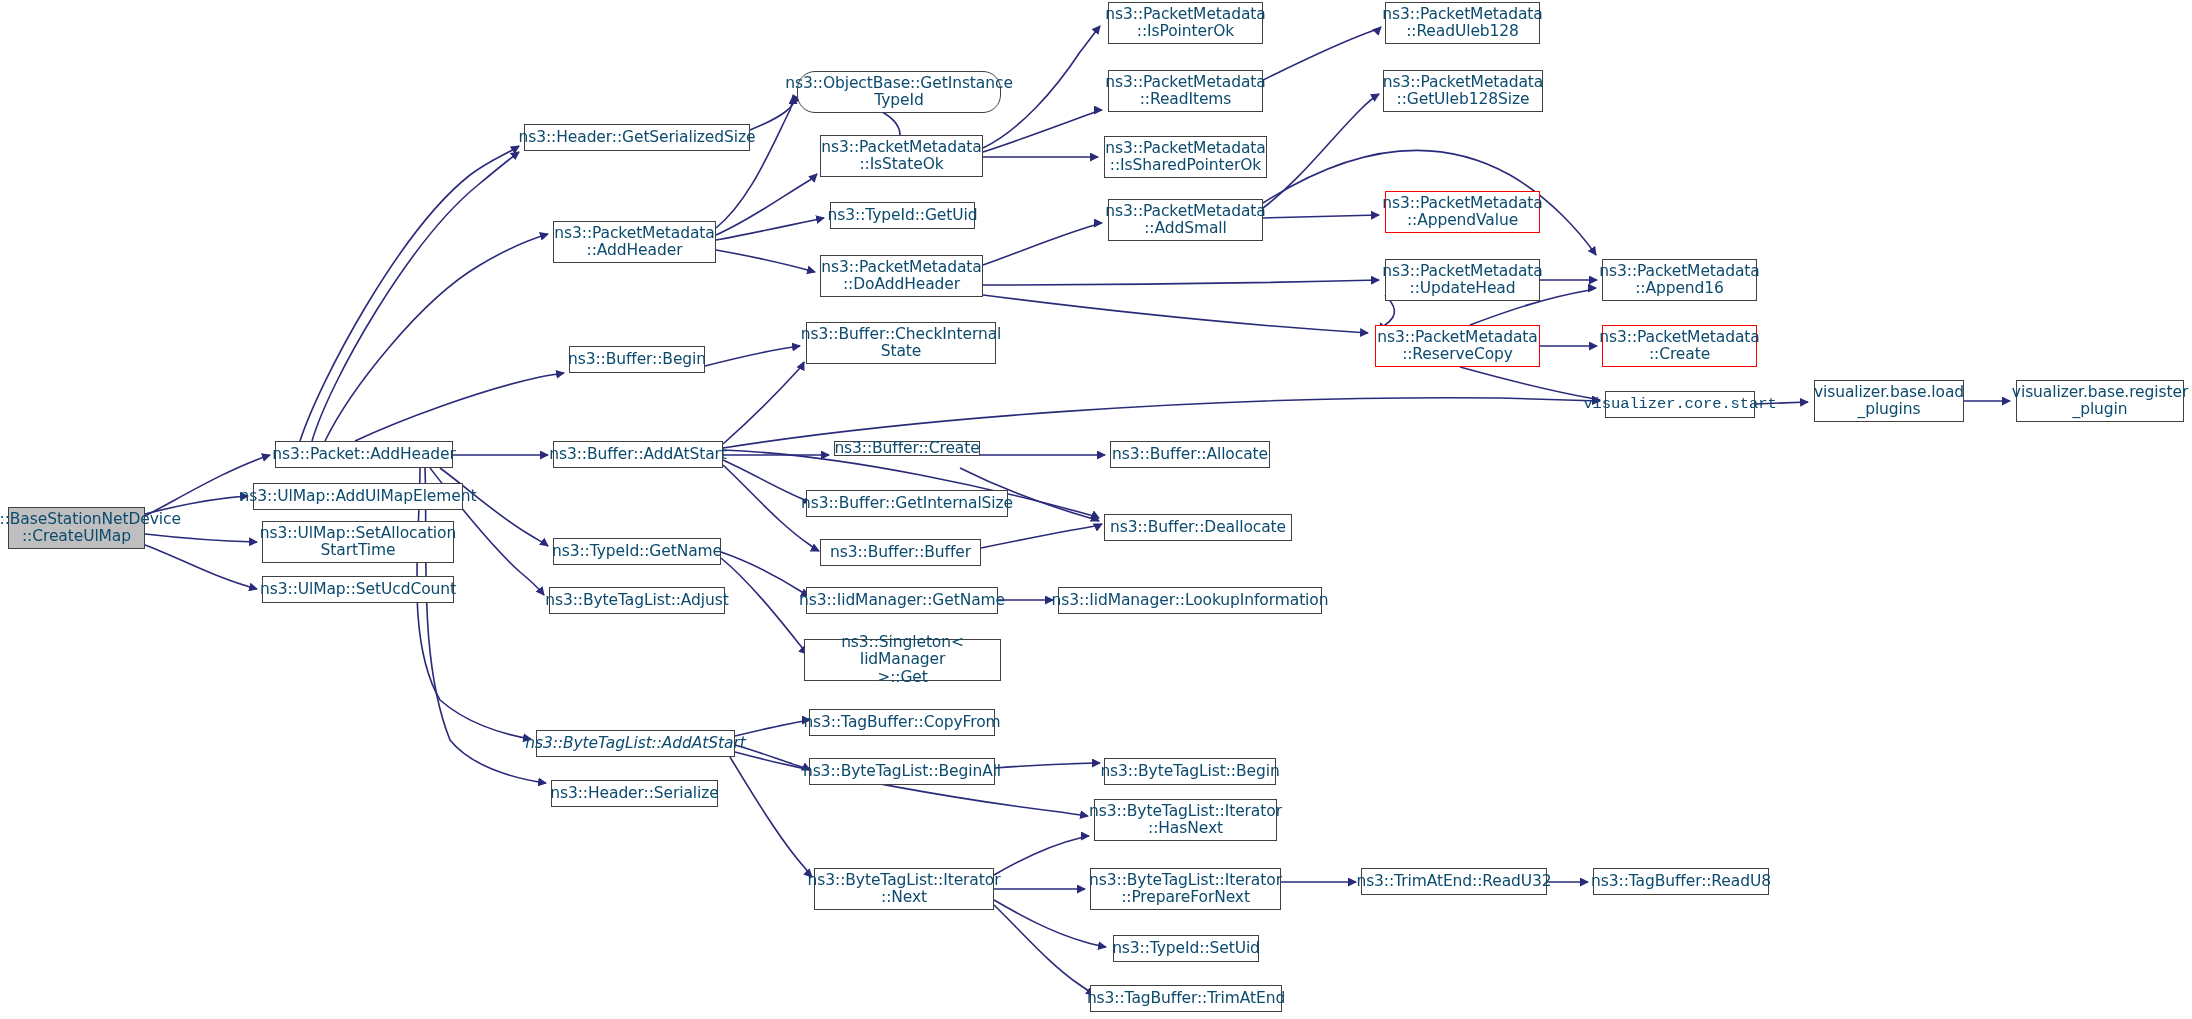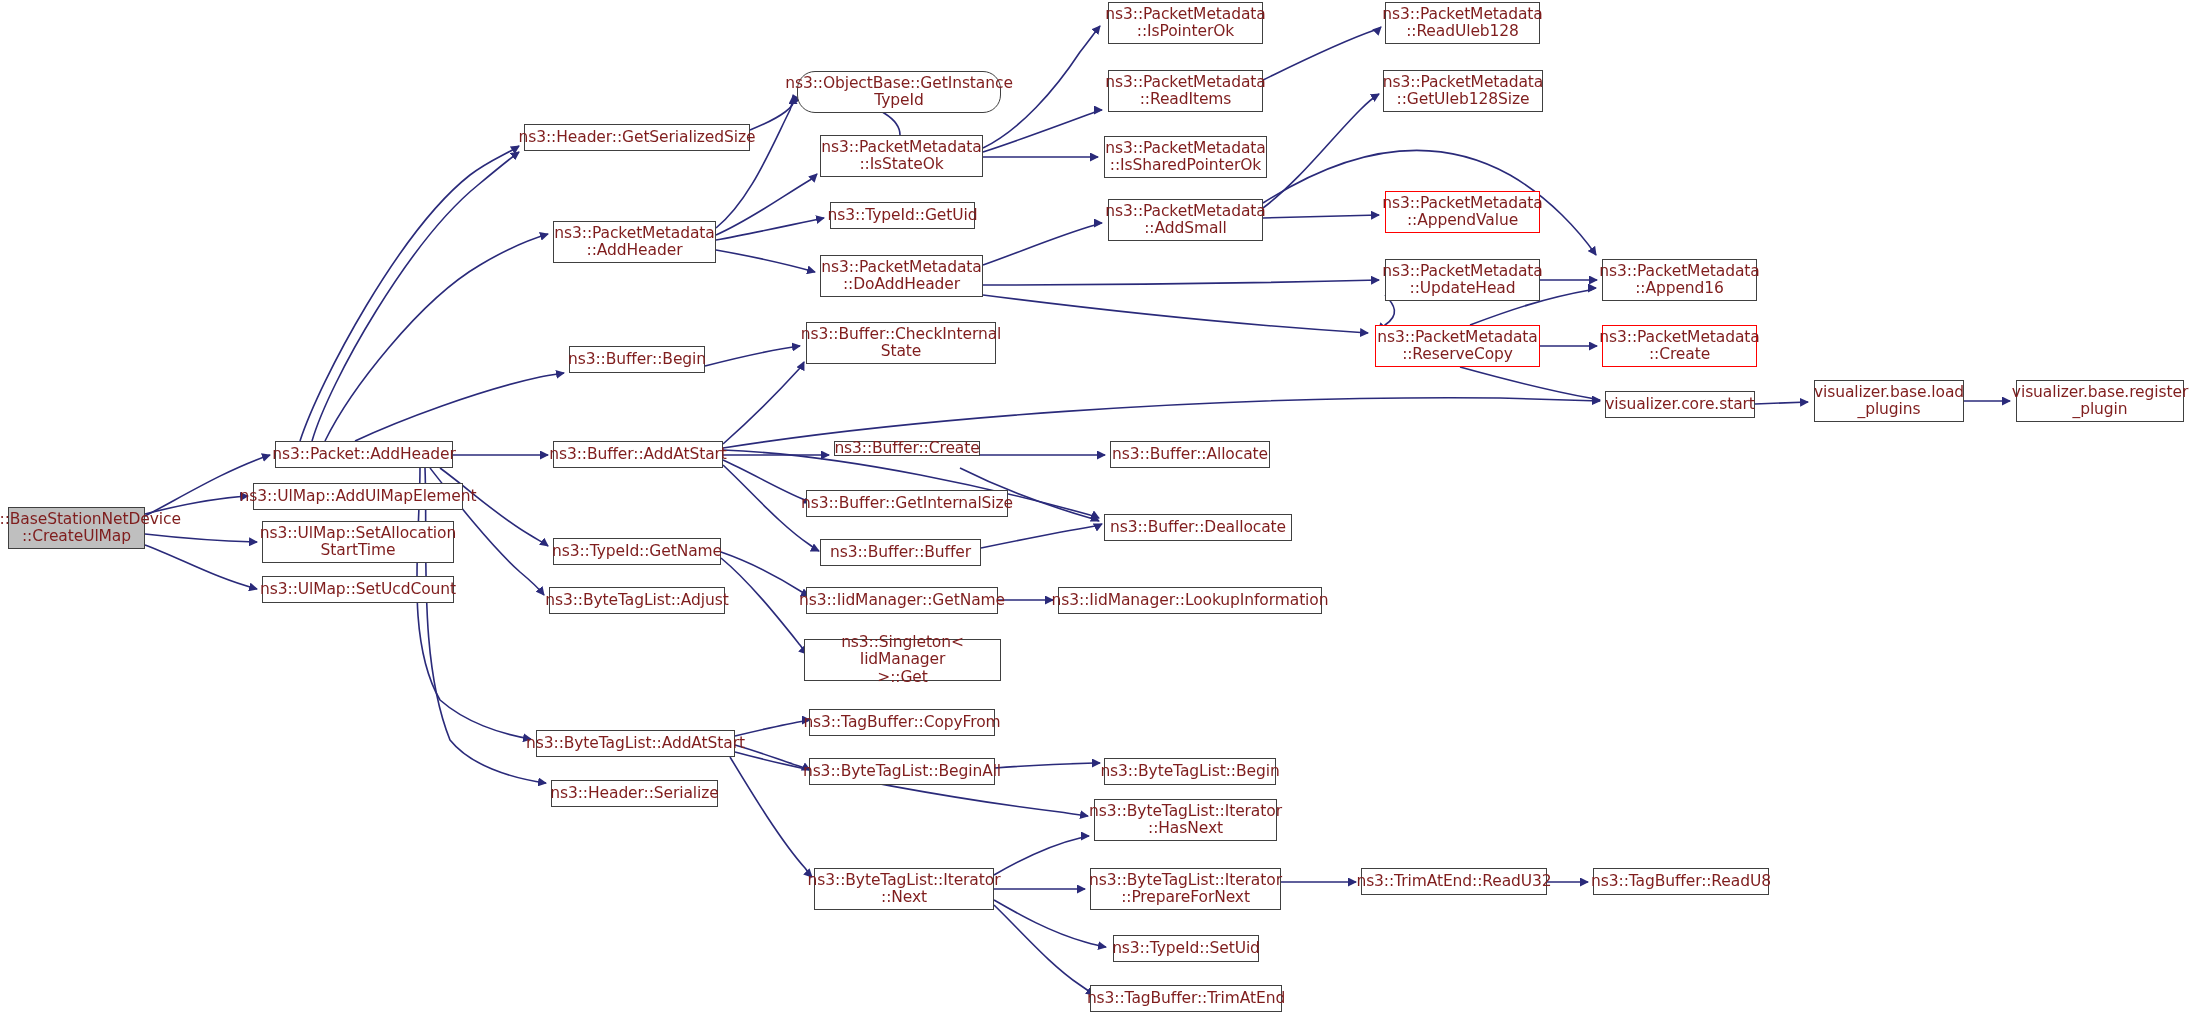--- a/index.html
+++ b/index.html
@@ -25,21 +25,21 @@
   }
   .node {
     position: absolute;
     box-sizing: border-box;
     display: flex;
     align-items: center;
     justify-content: center;
     text-align: center;
     background: #ffffff;
     border: 1px solid #404040;
-    color: #7f1d1d;
+    color: #0c4a6e;
     font-size: 15.5px;
     line-height: 1.12;
     letter-spacing: -0.1px;
     white-space: pre-line;
     padding: 0 3px;
     z-index: 3;
   }
   .node.red {
     border-color: #ff0000;
   }
@@ -129,21 +129,21 @@
       <div class="node" style="left: 262px; top: 521px; width: 192px; height: 42px;">ns3::UlMap::SetAllocation
 StartTime</div>
       <div class="node" style="left: 262px; top: 576px; width: 192px; height: 27px;">ns3::UlMap::SetUcdCount</div>
       <div class="node" style="left: 524px; top: 124px; width: 226px; height: 27px;">ns3::Header::GetSerializedSize</div>
       <div class="node" style="left: 553px; top: 221px; width: 163px; height: 42px;">ns3::PacketMetadata
 ::AddHeader</div>
       <div class="node" style="left: 569px; top: 338px; width: 136px; height: 27px; margin-top: 8px;">ns3::Buffer::Begin</div>
       <div class="node" style="left: 553px; top: 441px; width: 170px; height: 27px;">ns3::Buffer::AddAtStart</div>
       <div class="node" style="left: 553px; top: 538px; width: 168px; height: 27px;">ns3::TypeId::GetName</div>
       <div class="node" style="left: 549px; top: 587px; width: 176px; height: 27px;">ns3::ByteTagList::Adjust</div>
-      <div class="node" style="left: 536px; top: 730px; width: 199px; height: 27px;">ns3::ByteTagList::AddAtStart</div>
+      <div class="node" style="left: 536px; top: 730px; width: 199px; height: 27px; font-style: italic;">ns3::ByteTagList::AddAtStart</div>
       <div class="node" style="left: 551px; top: 780px; width: 167px; height: 27px;">ns3::Header::Serialize</div>
       <div class="node" style="left: 797px; top: 71px; width: 204px; height: 42px; border-radius: 18px;">ns3::ObjectBase::GetInstance
 TypeId</div>
       <div class="node" style="left: 820px; top: 135px; width: 163px; height: 42px;">ns3::PacketMetadata
 ::IsStateOk</div>
       <div class="node" style="left: 830px; top: 202px; width: 145px; height: 27px;">ns3::TypeId::GetUid</div>
       <div class="node" style="left: 820px; top: 255px; width: 163px; height: 42px;">ns3::PacketMetadata
 ::DoAddHeader</div>
       <div class="node" style="left: 806px; top: 322px; width: 190px; height: 42px;">ns3::Buffer::CheckInternal
 State</div>
@@ -182,21 +182,21 @@
       <div class="node red" style="left: 1385px; top: 191px; width: 155px; height: 42px;">ns3::PacketMetadata
 ::AppendValue</div>
       <div class="node" style="left: 1385px; top: 259px; width: 155px; height: 42px;">ns3::PacketMetadata
 ::UpdateHead</div>
       <div class="node red" style="left: 1375px; top: 325px; width: 165px; height: 42px;">ns3::PacketMetadata
 ::ReserveCopy</div>
       <div class="node" style="left: 1602px; top: 259px; width: 155px; height: 42px;">ns3::PacketMetadata
 ::Append16</div>
       <div class="node red" style="left: 1602px; top: 325px; width: 155px; height: 42px;">ns3::PacketMetadata
 ::Create</div>
-      <div class="node" style="left: 1605px; top: 391px; width: 150px; height: 27px;">visualizer.core.start</div>
+      <div class="node" style="left: 1605px; top: 391px; width: 150px; height: 27px; font-family: Liberation Mono, monospace;">visualizer.core.start</div>
       <div class="node" style="left: 1814px; top: 380px; width: 150px; height: 42px;">visualizer.base.load
 _plugins</div>
       <div class="node" style="left: 2016px; top: 380px; width: 168px; height: 42px;">visualizer.base.register
 _plugin</div>
       <div class="node" style="left: 1361px; top: 868px; width: 186px; height: 27px;">ns3::TrimAtEnd::ReadU32</div>
       <div class="node" style="left: 1593px; top: 868px; width: 176px; height: 27px;">ns3::TagBuffer::ReadU8</div>
     </div>
 </div>
 
 </body></html>

